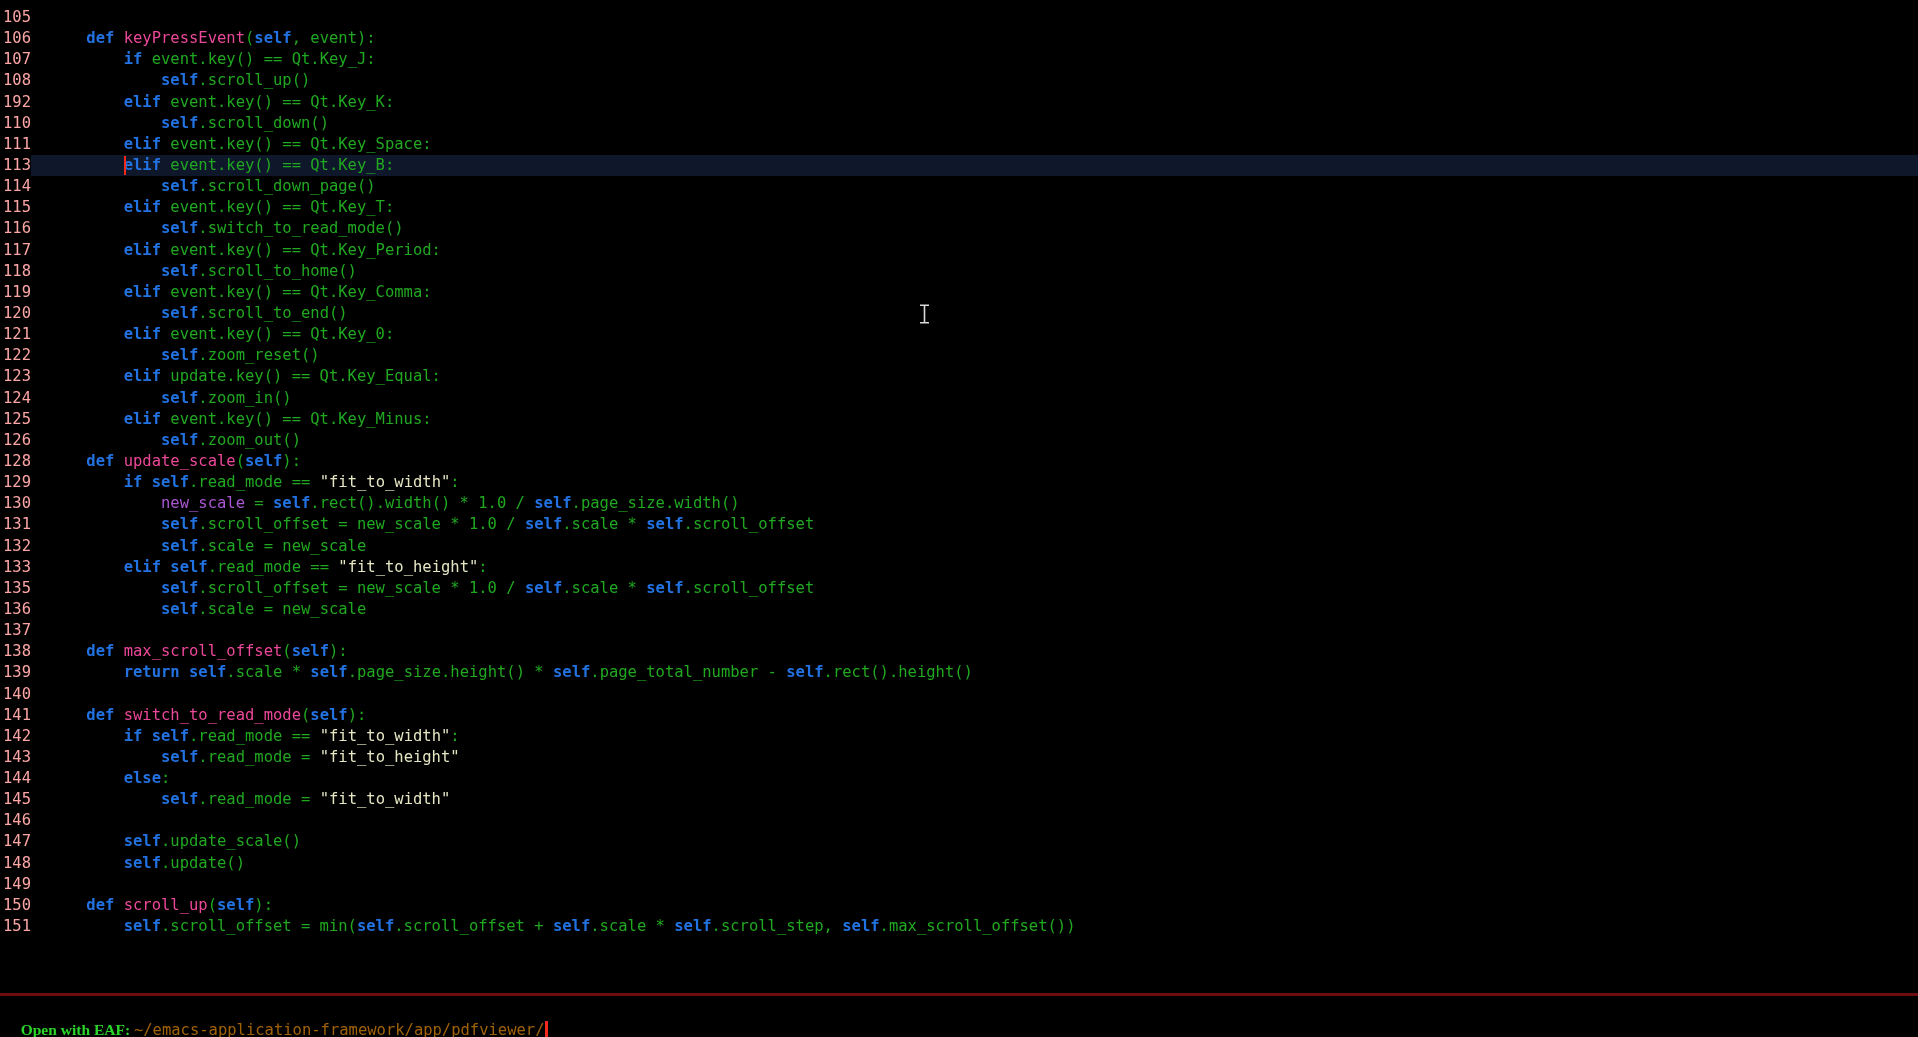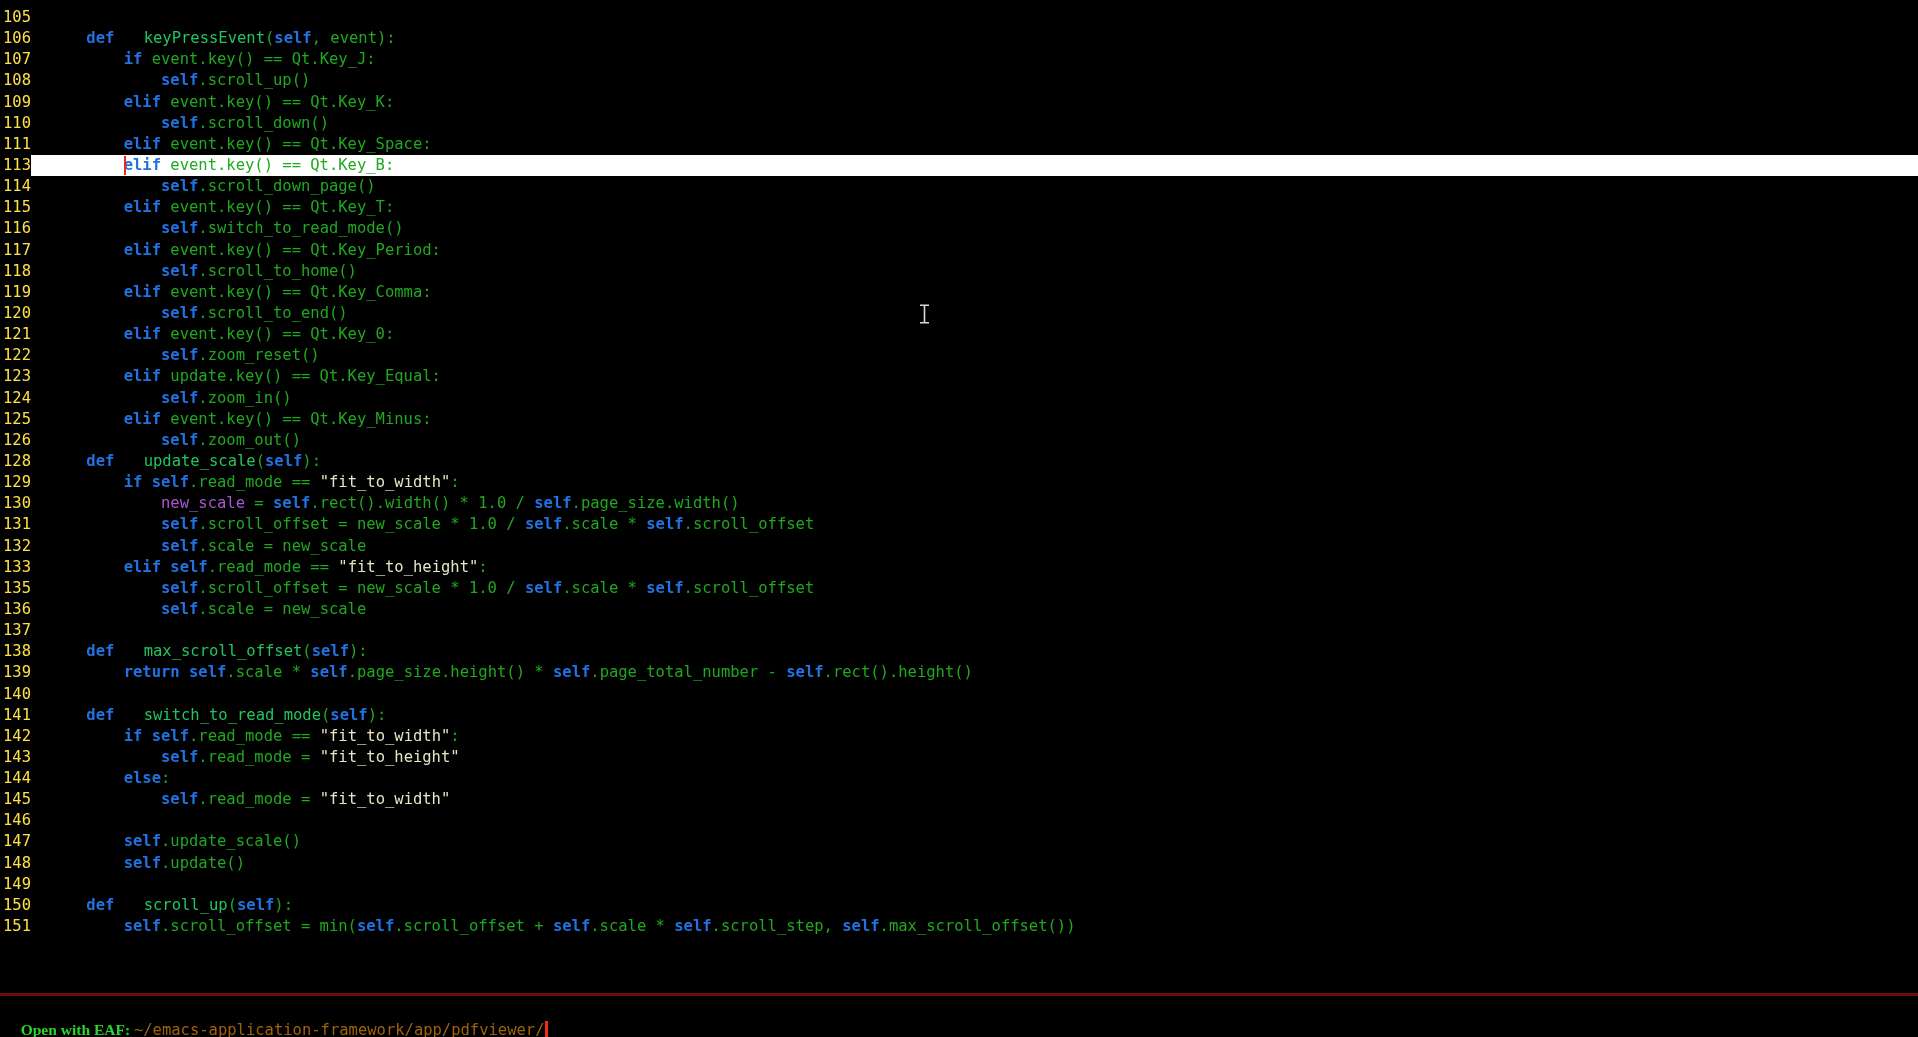--- a/index.html
+++ b/index.html
@@ -3,26 +3,26 @@
 <meta charset="utf-8">
 <style>
   html,body{margin:0;padding:0;background:#000;width:1918px;height:1037px;overflow:hidden;}
   body{font-family:"DejaVu Sans Mono",monospace;cursor:default;position:relative;}
 
   
   #buffer{position:absolute;left:0;top:0;width:1918px;height:993px;overflow:hidden;}
   .partial-clip{position:absolute;left:0;top:-15px;height:21px;width:1918px;overflow:hidden;white-space:pre;}
   #rows{position:absolute;left:0;top:7px;width:1918px;}
   .row{display:flex;height:21.15px;line-height:21.15px;white-space:pre;font-size:15.5px;}
-  .ln{width:31px;flex:0 0 31px;text-align:right;color:#fde047;}
+  .ln{width:31px;flex:0 0 31px;text-align:right;color:#fca5a5;}
   .content{flex:1 1 auto;padding-left:18px;position:relative;color:#20a820;}
-  .row.hl .content{background:#ffffff;}
+  .row.hl .content{background:#0f172a;}
   .tok.code{color:#20a820;}
   .tok.kw{color:#2272e2;font-weight:bold;}
-  .tok.fn{color:#22c55e;margin-left:20px;}
+  .tok.fn{color:#ec4899;}
   .tok.str{color:#e6e6c3;}
   .tok.var{color:#a957d2;text-align:center;}
   .line-cursor{position:absolute;top:1px;width:2px;height:19px;background:#f5291b;}
 
   
   #modeline{position:absolute;left:0;top:993px;width:1918px;height:3px;background:#6e0d0d;}
 
   
   #minibuffer{position:absolute;left:2px;top:998px;height:21px;line-height:21px;font-size:15.5px;white-space:pre;}
   #mb-prompt{color:#2ad42a;font-weight:bold;font-family:Liberation Serif, serif;}
@@ -40,21 +40,21 @@
 
 <div id="buffer">
   <div class="partial-clip">
     <span class="tok code">            qp.drawPixmap(0, (index - self.start_page_index) * self.scale * self.page_size.height() - (self.scroll_offset - self.start_page_index * self.scale * self.page_size.height()), self.page_cache_pixmap_dict[index])</span>
   </div>
   <div id="rows">
       <div class="row"><span class="ln">105</span><span class="content"></span></div>
       <div class="row"><span class="ln">106</span><span class="content"><span class="tok code">    </span><span class="tok kw">def</span><span class="tok code"> </span><span class="tok fn">keyPressEvent</span><span class="tok code">(</span><span class="tok kw">self</span><span class="tok code">, event):</span></span></div>
       <div class="row"><span class="ln">107</span><span class="content"><span class="tok code">        </span><span class="tok kw">if</span><span class="tok code"> event.key() == Qt.Key_J:</span></span></div>
       <div class="row"><span class="ln">108</span><span class="content"><span class="tok code">            </span><span class="tok kw">self</span><span class="tok code">.scroll_up()</span></span></div>
-      <div class="row"><span class="ln">109</span><span class="content"><span class="tok code">        </span><span class="tok kw">elif</span><span class="tok code"> event.key() == Qt.Key_K:</span></span></div>
+      <div class="row"><span class="ln">192</span><span class="content"><span class="tok code">        </span><span class="tok kw">elif</span><span class="tok code"> event.key() == Qt.Key_K:</span></span></div>
       <div class="row"><span class="ln">110</span><span class="content"><span class="tok code">            </span><span class="tok kw">self</span><span class="tok code">.scroll_down()</span></span></div>
       <div class="row"><span class="ln">111</span><span class="content"><span class="tok code">        </span><span class="tok kw">elif</span><span class="tok code"> event.key() == Qt.Key_Space:</span></span></div>
       <div class="row hl"><span class="ln">113</span><span class="content"><span class="tok code">        </span><span class="tok kw">elif</span><span class="tok code"> event.key() == Qt.Key_B:</span><span class="line-cursor" style="left: 92.64px;"></span></span></div>
       <div class="row"><span class="ln">114</span><span class="content"><span class="tok code">            </span><span class="tok kw">self</span><span class="tok code">.scroll_down_page()</span></span></div>
       <div class="row"><span class="ln">115</span><span class="content"><span class="tok code">        </span><span class="tok kw">elif</span><span class="tok code"> event.key() == Qt.Key_T:</span></span></div>
       <div class="row"><span class="ln">116</span><span class="content"><span class="tok code">            </span><span class="tok kw">self</span><span class="tok code">.switch_to_read_mode()</span></span></div>
       <div class="row"><span class="ln">117</span><span class="content"><span class="tok code">        </span><span class="tok kw">elif</span><span class="tok code"> event.key() == Qt.Key_Period:</span></span></div>
       <div class="row"><span class="ln">118</span><span class="content"><span class="tok code">            </span><span class="tok kw">self</span><span class="tok code">.scroll_to_home()</span></span></div>
       <div class="row"><span class="ln">119</span><span class="content"><span class="tok code">        </span><span class="tok kw">elif</span><span class="tok code"> event.key() == Qt.Key_Comma:</span></span></div>
       <div class="row"><span class="ln">120</span><span class="content"><span class="tok code">            </span><span class="tok kw">self</span><span class="tok code">.scroll_to_end()</span></span></div>

